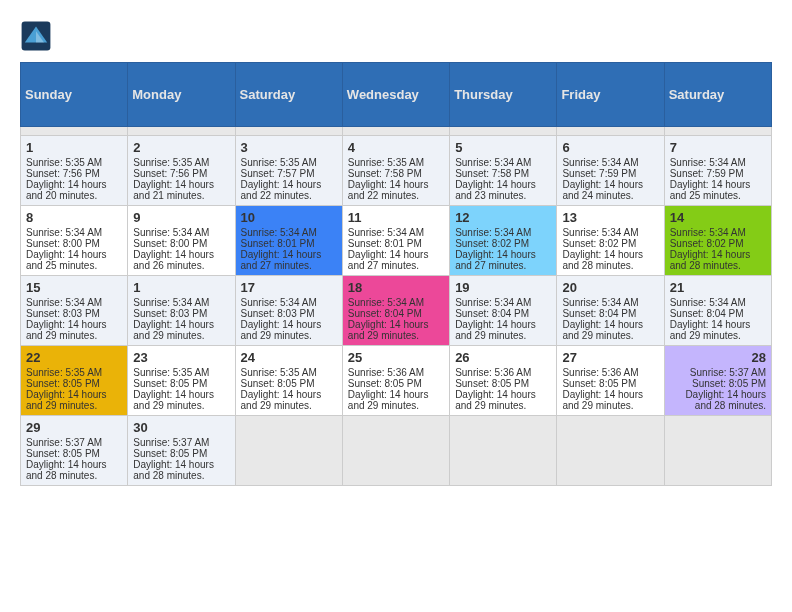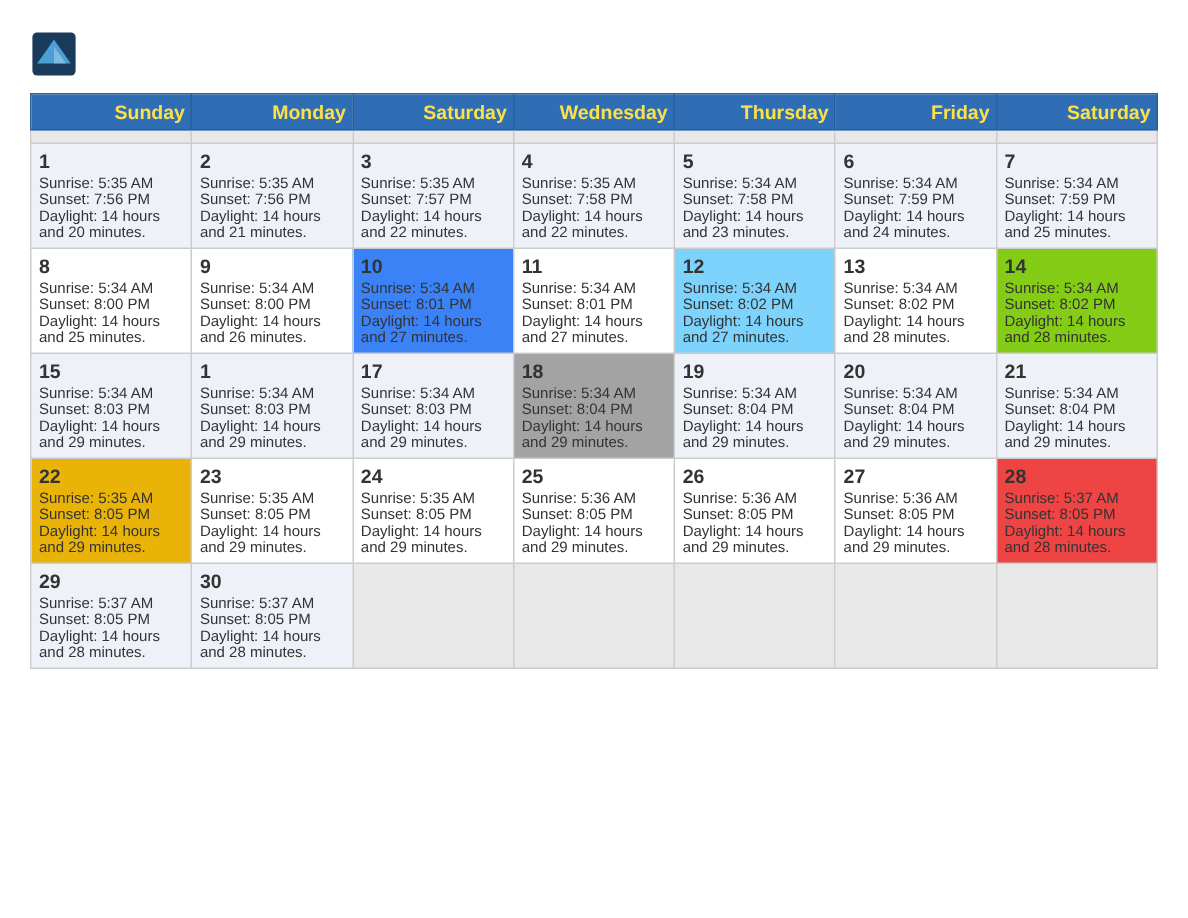--- a/index.html
+++ b/index.html
@@ -46,25 +46,25 @@
       font-size: 14px;
       color: #555;
     }
     .calendar {
       width: 100%;
       border-collapse: collapse;
       border: 1px solid #ccc;
     }
     .calendar th {
       background: #2f6eb5;
-      color: #fde047;
+      color: #e5e5e5;
       font-size: 13px;
       font-weight: bold;
-      padding: 4px 4px;
-      text-align: right;
+      padding: 24px 4px;
+      text-align: left;
       border: 1px solid #2a5f9e;
     }
     .calendar td {
       border: 1px solid #ccc;
       vertical-align: top;
       padding: 4px 5px;
       font-size: 10px;
       color: #333;
       width: calc(100% / 7);
       min-height: 80px;
@@ -144,33 +144,33 @@
         <td style="background: #3b82f6;"><span class="day-num">10</span><span>Sunrise: 5:34 AM</span><br><span>Sunset: 8:01 PM</span><br><span>Daylight: 14 hours and 27 minutes.</span></td>
         <td style="background: rgb(255, 255, 255);"><span class="day-num">11</span><span>Sunrise: 5:34 AM</span><br><span>Sunset: 8:01 PM</span><br><span>Daylight: 14 hours and 27 minutes.</span></td>
         <td style="background: #7dd3fc;"><span class="day-num">12</span><span>Sunrise: 5:34 AM</span><br><span>Sunset: 8:02 PM</span><br><span>Daylight: 14 hours and 27 minutes.</span></td>
         <td style="background: rgb(255, 255, 255);"><span class="day-num">13</span><span>Sunrise: 5:34 AM</span><br><span>Sunset: 8:02 PM</span><br><span>Daylight: 14 hours and 28 minutes.</span></td>
         <td style="background: #84cc16;"><span class="day-num">14</span><span>Sunrise: 5:34 AM</span><br><span>Sunset: 8:02 PM</span><br><span>Daylight: 14 hours and 28 minutes.</span></td>
       </tr>
       <tr>
         <td style="background: rgb(238, 242, 248);"><span class="day-num">15</span><span>Sunrise: 5:34 AM</span><br><span>Sunset: 8:03 PM</span><br><span>Daylight: 14 hours and 29 minutes.</span></td>
         <td style="background: rgb(238, 242, 248);"><span class="day-num">1</span><span>Sunrise: 5:34 AM</span><br><span>Sunset: 8:03 PM</span><br><span>Daylight: 14 hours and 29 minutes.</span></td>
         <td style="background: rgb(238, 242, 248);"><span class="day-num">17</span><span>Sunrise: 5:34 AM</span><br><span>Sunset: 8:03 PM</span><br><span>Daylight: 14 hours and 29 minutes.</span></td>
-        <td style="background: #a3a3a3;"><span class="day-num">18</span><span>Sunrise: 5:34 AM</span><br><span>Sunset: 8:04 PM</span><br><span>Daylight: 14 hours and 29 minutes.</span></td>
+        <td style="background: #ec4899;"><span class="day-num">18</span><span>Sunrise: 5:34 AM</span><br><span>Sunset: 8:04 PM</span><br><span>Daylight: 14 hours and 29 minutes.</span></td>
         <td style="background: rgb(238, 242, 248);"><span class="day-num">19</span><span>Sunrise: 5:34 AM</span><br><span>Sunset: 8:04 PM</span><br><span>Daylight: 14 hours and 29 minutes.</span></td>
         <td style="background: rgb(238, 242, 248); margin-top: 29px;"><span class="day-num">20</span><span>Sunrise: 5:34 AM</span><br><span>Sunset: 8:04 PM</span><br><span>Daylight: 14 hours and 29 minutes.</span></td>
         <td style="background: rgb(238, 242, 248);"><span class="day-num">21</span><span>Sunrise: 5:34 AM</span><br><span>Sunset: 8:04 PM</span><br><span>Daylight: 14 hours and 29 minutes.</span></td>
       </tr>
       <tr>
         <td style="background: #eab308;"><span class="day-num">22</span><span>Sunrise: 5:35 AM</span><br><span>Sunset: 8:05 PM</span><br><span>Daylight: 14 hours and 29 minutes.</span></td>
         <td style="background: rgb(255, 255, 255);"><span class="day-num">23</span><span>Sunrise: 5:35 AM</span><br><span>Sunset: 8:05 PM</span><br><span>Daylight: 14 hours and 29 minutes.</span></td>
         <td style="background: rgb(255, 255, 255);"><span class="day-num">24</span><span>Sunrise: 5:35 AM</span><br><span>Sunset: 8:05 PM</span><br><span>Daylight: 14 hours and 29 minutes.</span></td>
         <td style="background: rgb(255, 255, 255);"><span class="day-num">25</span><span>Sunrise: 5:36 AM</span><br><span>Sunset: 8:05 PM</span><br><span>Daylight: 14 hours and 29 minutes.</span></td>
         <td style="background: rgb(255, 255, 255);"><span class="day-num">26</span><span>Sunrise: 5:36 AM</span><br><span>Sunset: 8:05 PM</span><br><span>Daylight: 14 hours and 29 minutes.</span></td>
         <td style="background: rgb(255, 255, 255);"><span class="day-num">27</span><span>Sunrise: 5:36 AM</span><br><span>Sunset: 8:05 PM</span><br><span>Daylight: 14 hours and 29 minutes.</span></td>
-        <td style="background: #ef4444;"><span class="day-num">28</span><span>Sunrise: 5:37 AM</span><br><span>Sunset: 8:05 PM</span><br><span>Daylight: 14 hours and 28 minutes.</span></td>
+        <td style="background: #c4b5fd; text-align: right;"><span class="day-num">28</span><span>Sunrise: 5:37 AM</span><br><span>Sunset: 8:05 PM</span><br><span>Daylight: 14 hours and 28 minutes.</span></td>
       </tr>
       <tr>
         <td style="background: rgb(238, 242, 248);"><span class="day-num">29</span><span>Sunrise: 5:37 AM</span><br><span>Sunset: 8:05 PM</span><br><span>Daylight: 14 hours and 28 minutes.</span></td>
         <td style="background: rgb(238, 242, 248);"><span class="day-num">30</span><span>Sunrise: 5:37 AM</span><br><span>Sunset: 8:05 PM</span><br><span>Daylight: 14 hours and 28 minutes.</span></td>
         <td class="empty"></td>
         <td class="empty"></td>
         <td class="empty"></td>
         <td class="empty"></td>
         <td class="empty"></td>
       </tr>

